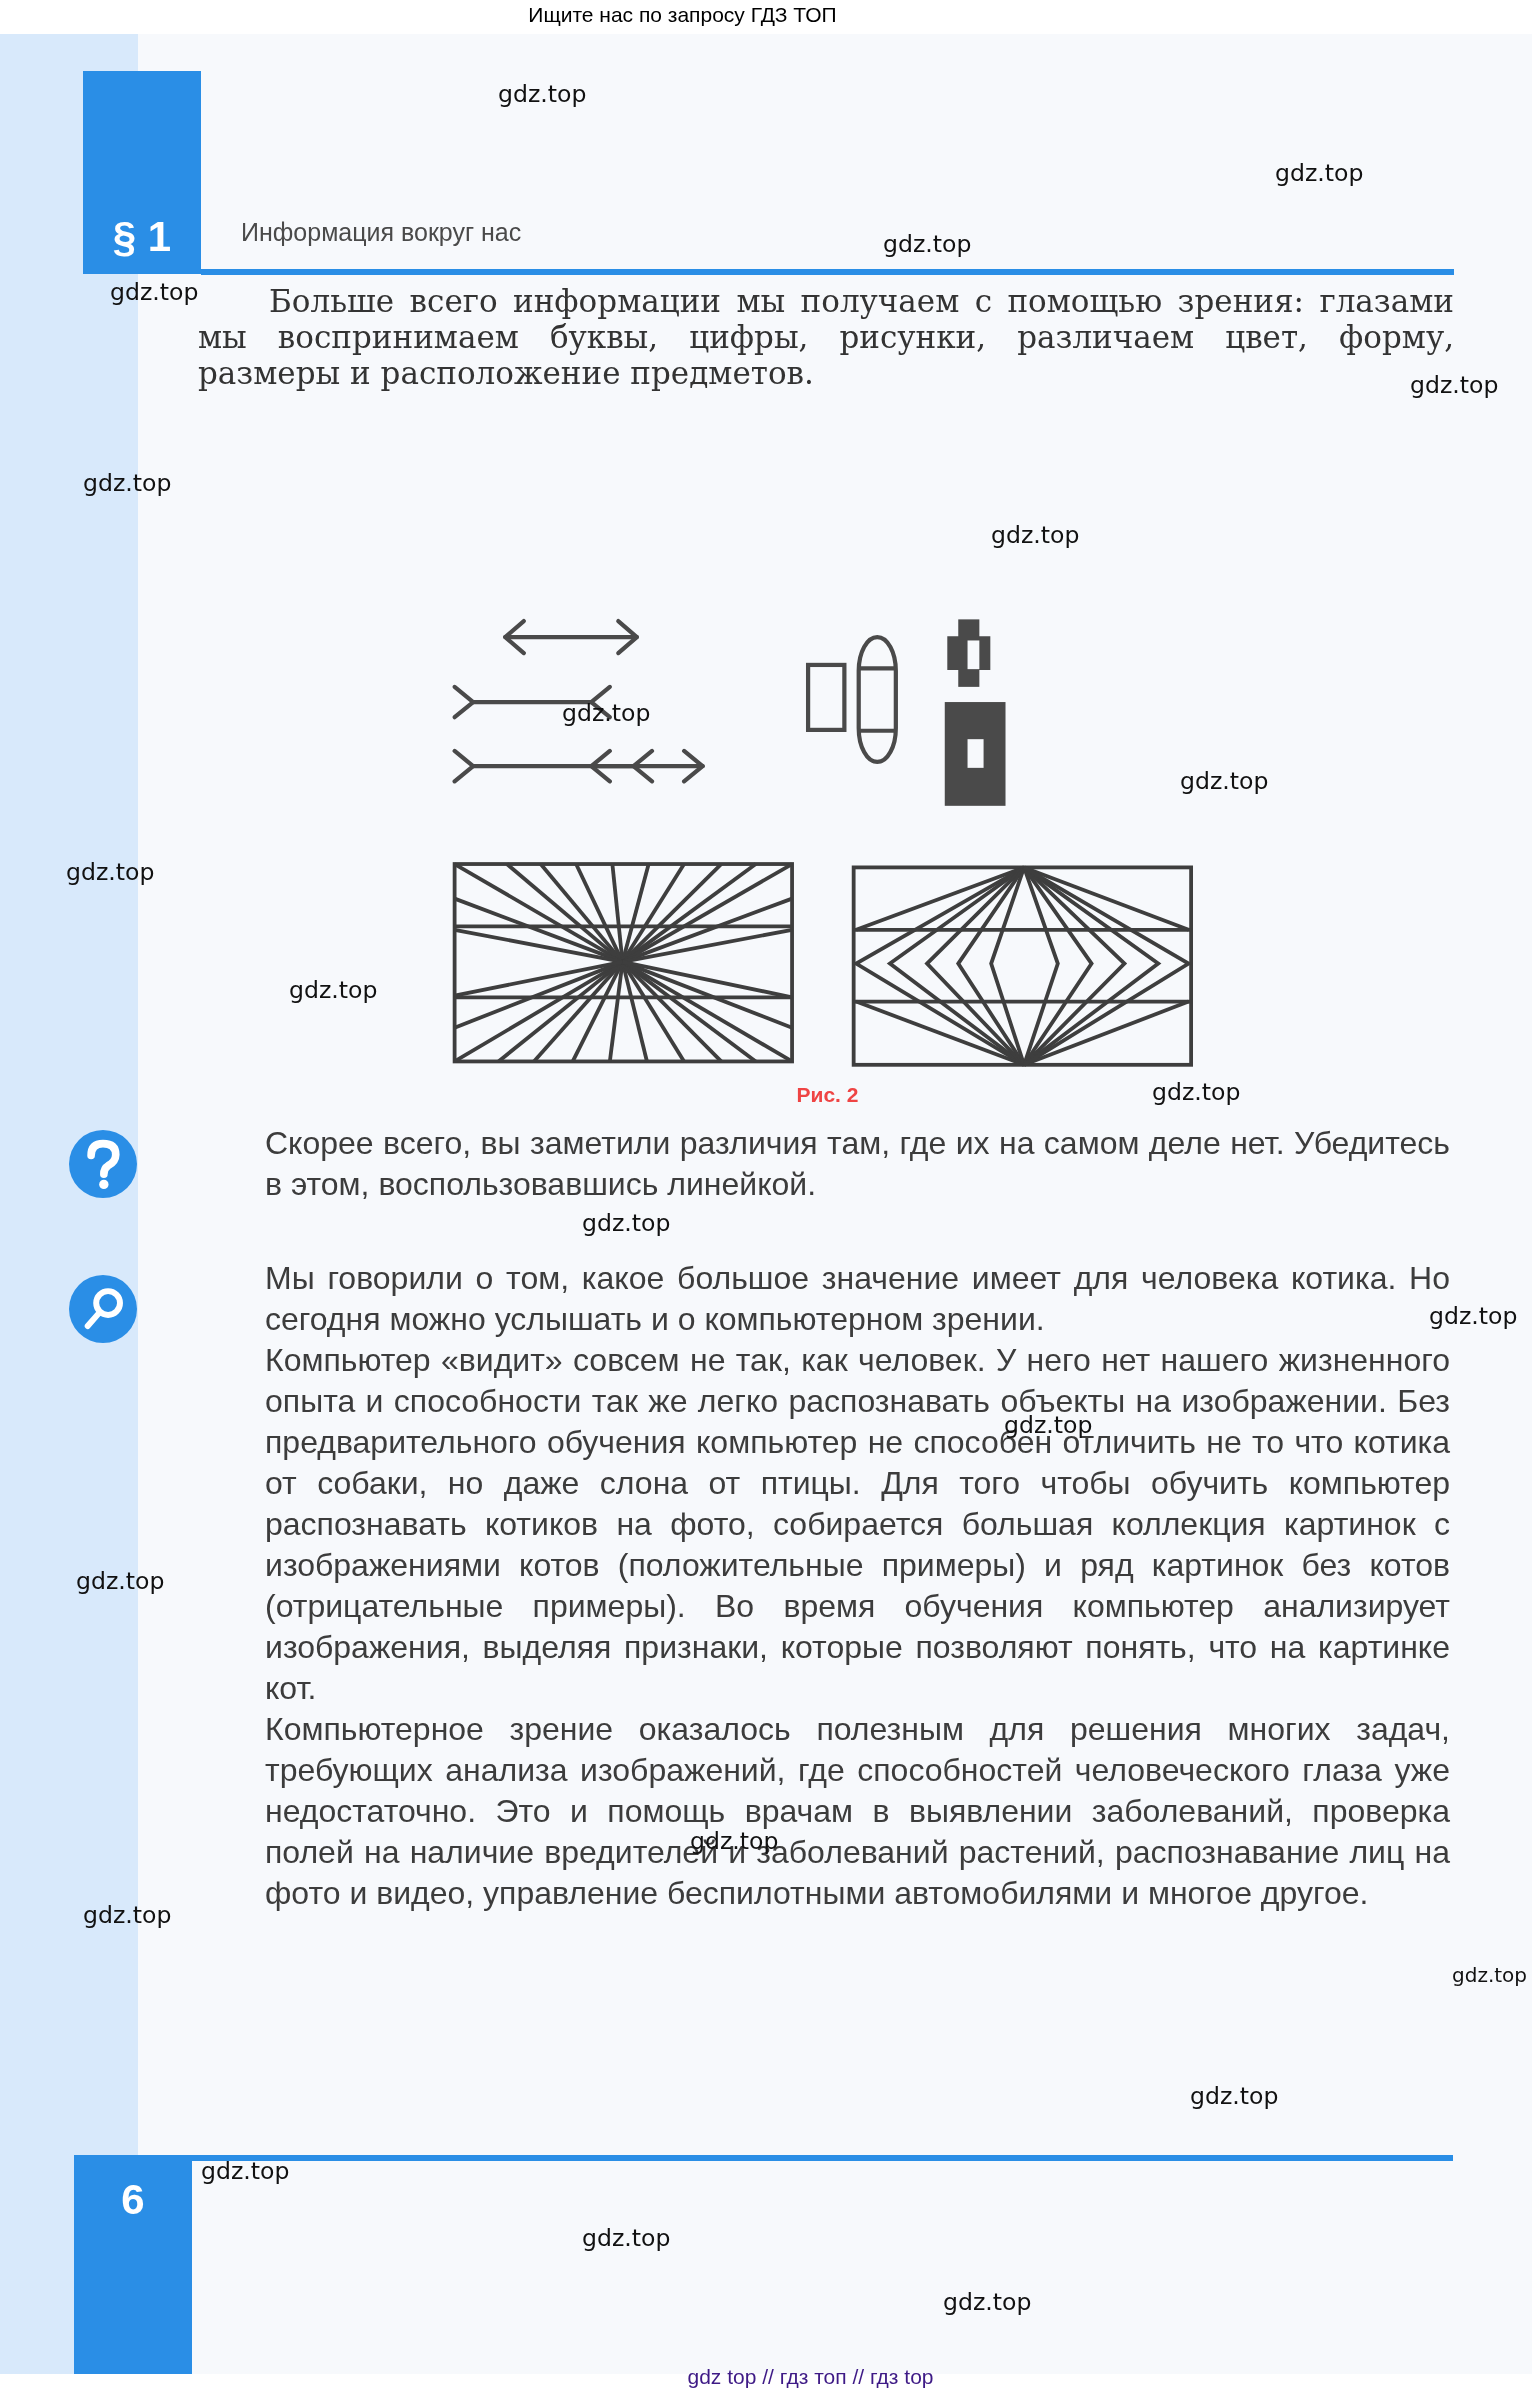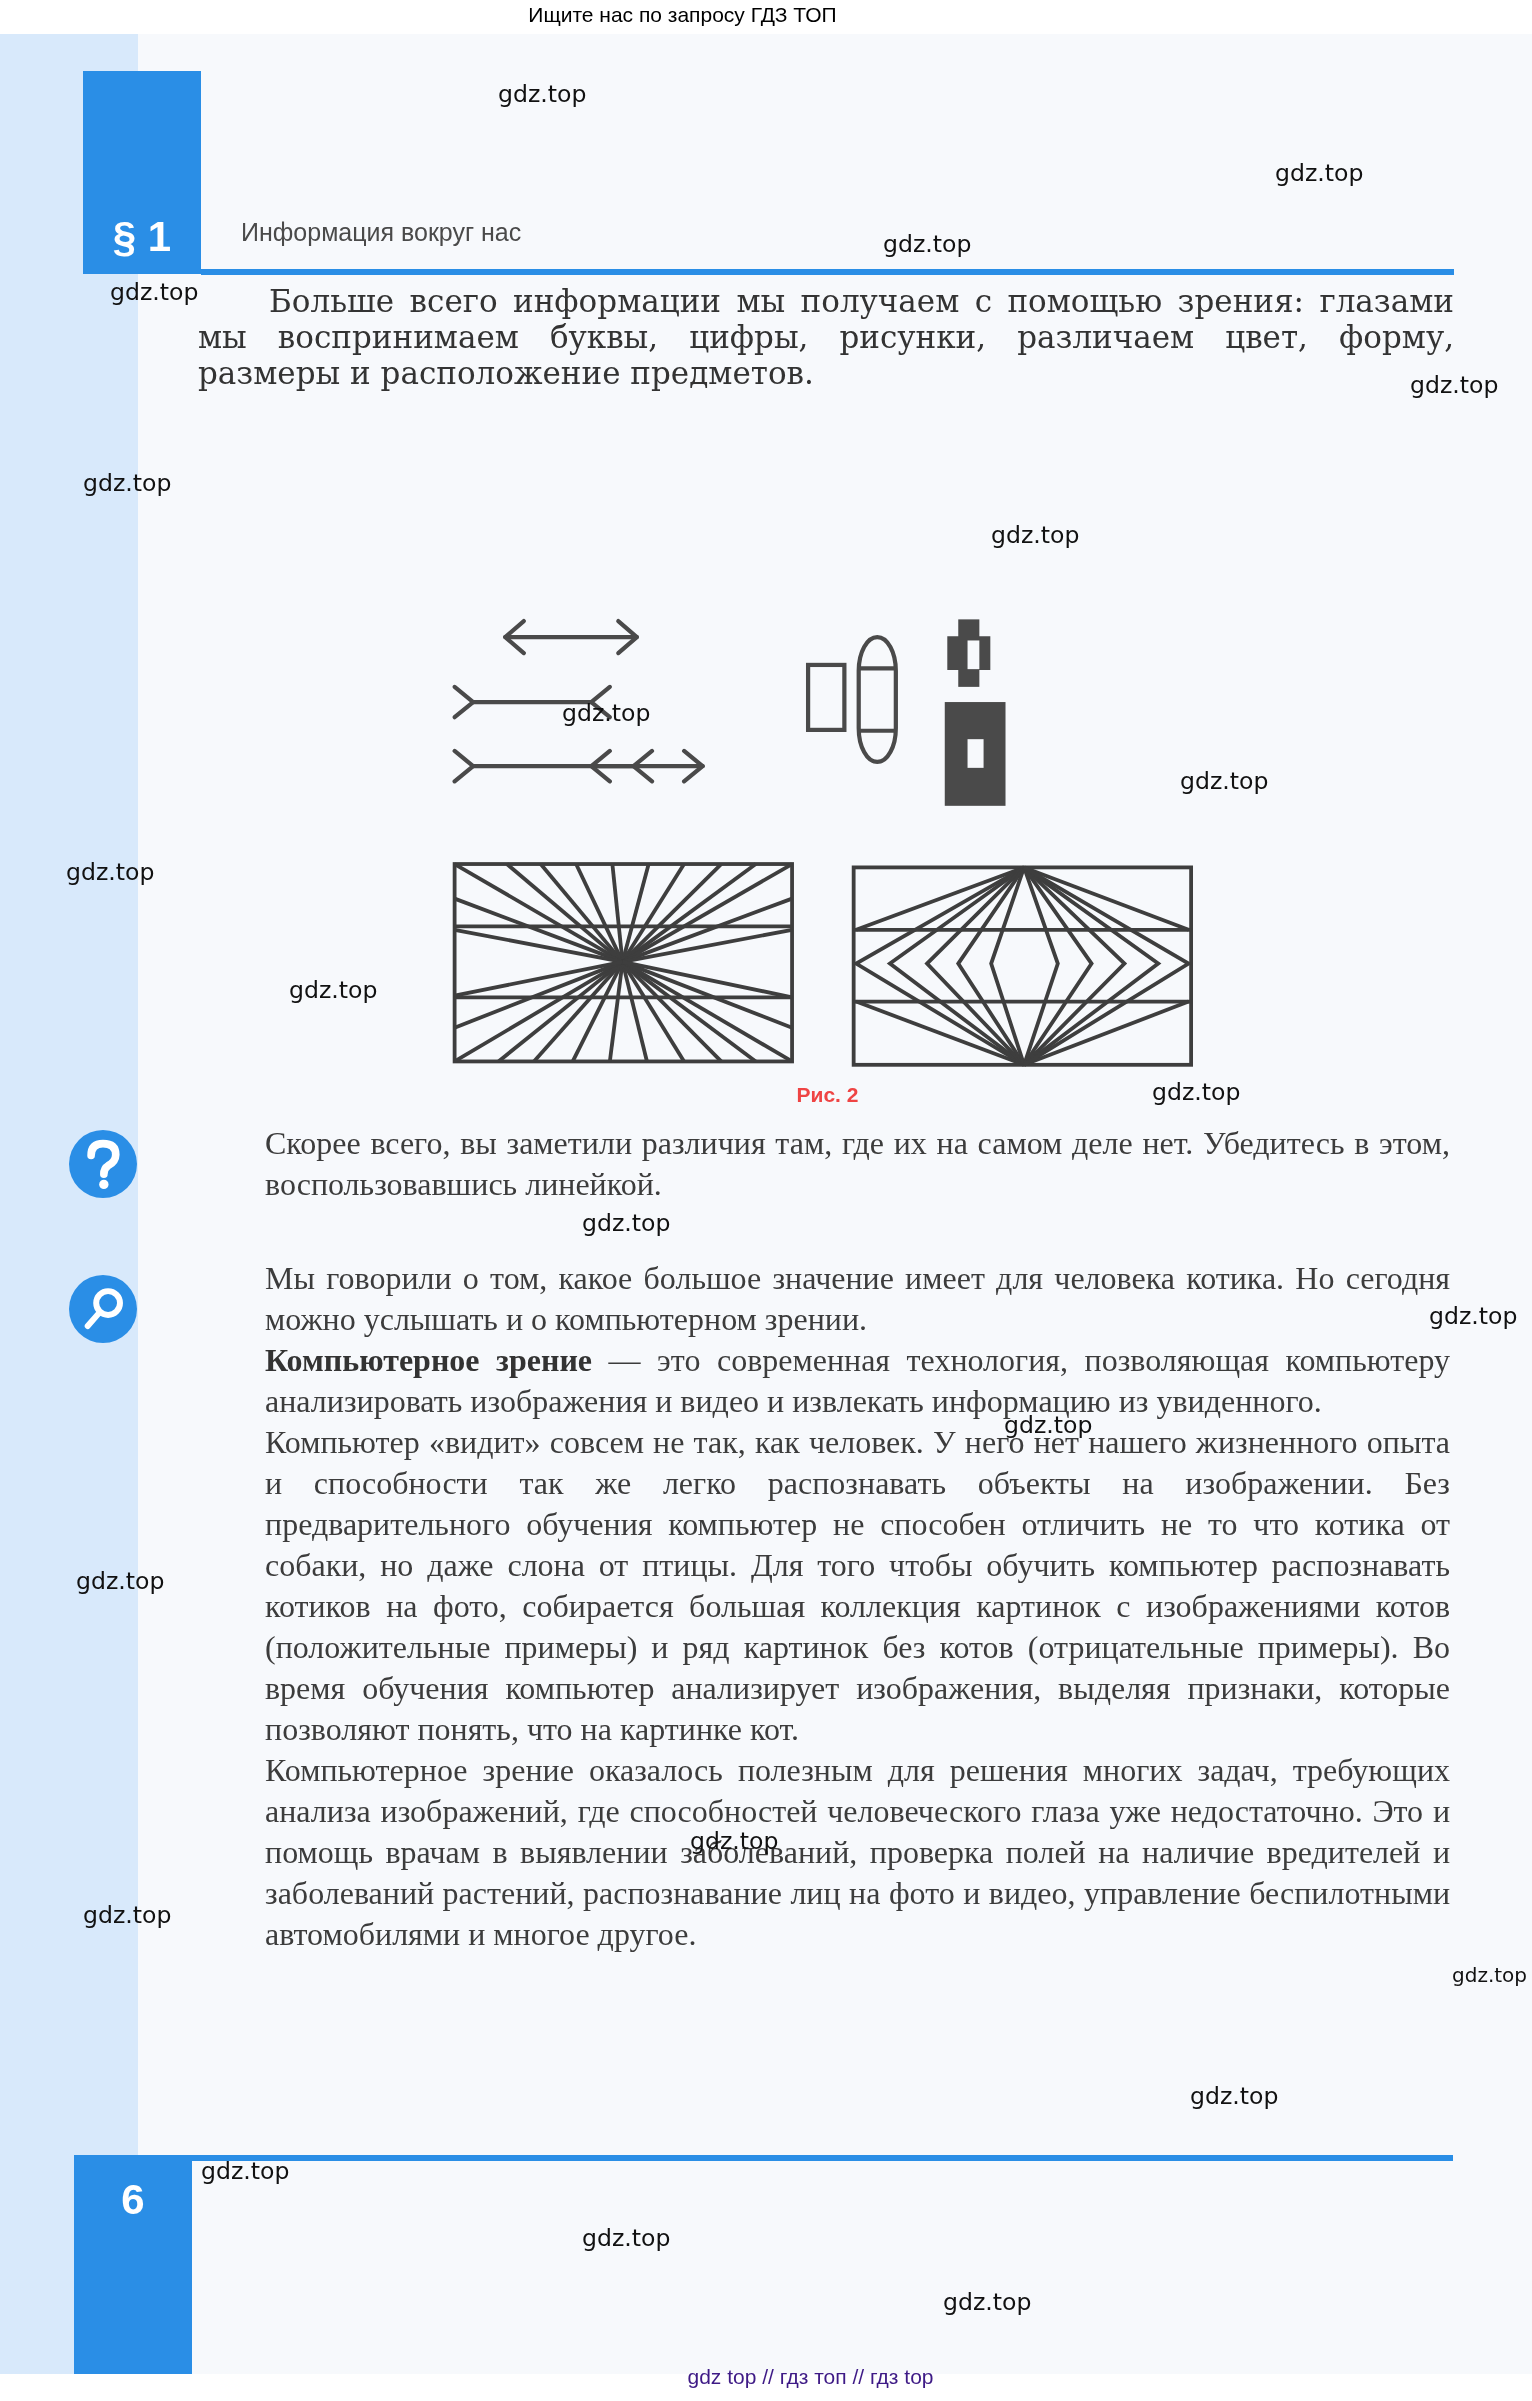--- a/index.html
+++ b/index.html
@@ -36,21 +36,21 @@
     }
     .serif-text {
       position: absolute; left: 198px; width: 1256px;
       font-family: "DejaVu Serif", "Liberation Serif", serif;
       font-size: 31px; line-height: 36px; color: #333;
       text-align: justify; margin: 0;
     }
     .serif-text p { margin: 0; text-indent: 71px; }
     .sans-text {
       position: absolute; left: 265px; width: 1185px;
-      font-family: Liberation Serif, serif;
+      font-family: Liberation Sans, sans-serif;
       font-size: 32px; line-height: 41px; color: #3c3c3c;
       text-align: justify; margin: 0;
     }
     .sans-text p { margin: 0; }
     .figure { position: absolute; left: 439px; top: 582px; width: 777px; height: 506px; }
     .fig-caption {
       position: absolute; left: 0; top: 467px; width: 777px; text-align: center;
       font-size: 21px; font-weight: bold; color: #ef4444;
     }
     .icon-circle {
@@ -188,21 +188,20 @@
   </div>
 
   <div class="icon-circle" style="top:1241px;">
     <svg width="68" height="68" viewBox="0 0 80 80">
       <circle cx="46" cy="33" r="14" stroke="#fff" stroke-width="7" fill="none"></circle>
       <line x1="36" y1="44" x2="22" y2="60" stroke="#fff" stroke-width="7" stroke-linecap="round"></line>
     </svg>
   </div>
   <div class="sans-text" style="top:1224px;">
     <p>Мы говорили о том, какое большое значение имеет для человека котика. Но сегодня можно услышать и о компьютерном зрении.</p>
-    <p><b class="term">Компьютерное зрение</b><span> — это современная технология, позволяющая компьютеру анализировать изображения и видео и извлекать информацию из увиденного.</span></p>
     <p>Компьютер «видит» совсем не так, как человек. У него нет нашего жизненного опыта и способности так же легко распознавать объекты на изображении. Без предварительного обучения компьютер не способен отличить не то что котика от собаки, но даже слона от птицы. Для того чтобы обучить компьютер распознавать котиков на фото, собирается большая коллекция картинок с изображениями котов (положительные примеры) и ряд картинок без котов (отрицательные примеры). Во время обучения компьютер анализирует изображения, выделяя признаки, которые позволяют понять, что на картинке кот.</p>
     <p>Компьютерное зрение оказалось полезным для решения многих задач, требующих анализа изображений, где способностей человеческого глаза уже недостаточно. Это и помощь врачам в выявлении заболеваний, проверка полей на наличие вредителей и заболеваний растений, распознавание лиц на фото и видео, управление беспилотными автомобилями и многое другое.</p>
   </div>
 
   <div class="bot-block blue" style="top:2121px;"></div>
   <div class="bot-line blue" style="top:2121px;"></div>
   <div class="bot-num" style="top:2142px;">6</div>
 </div>
 
 <div id="wm-layer">

